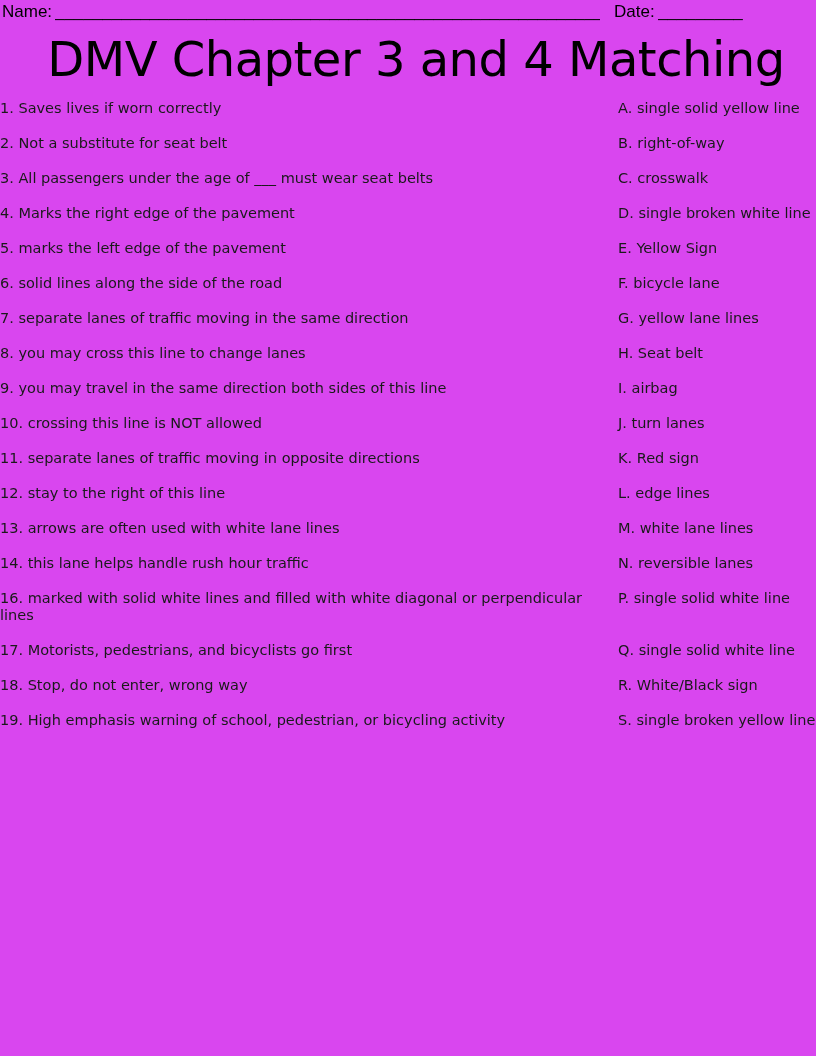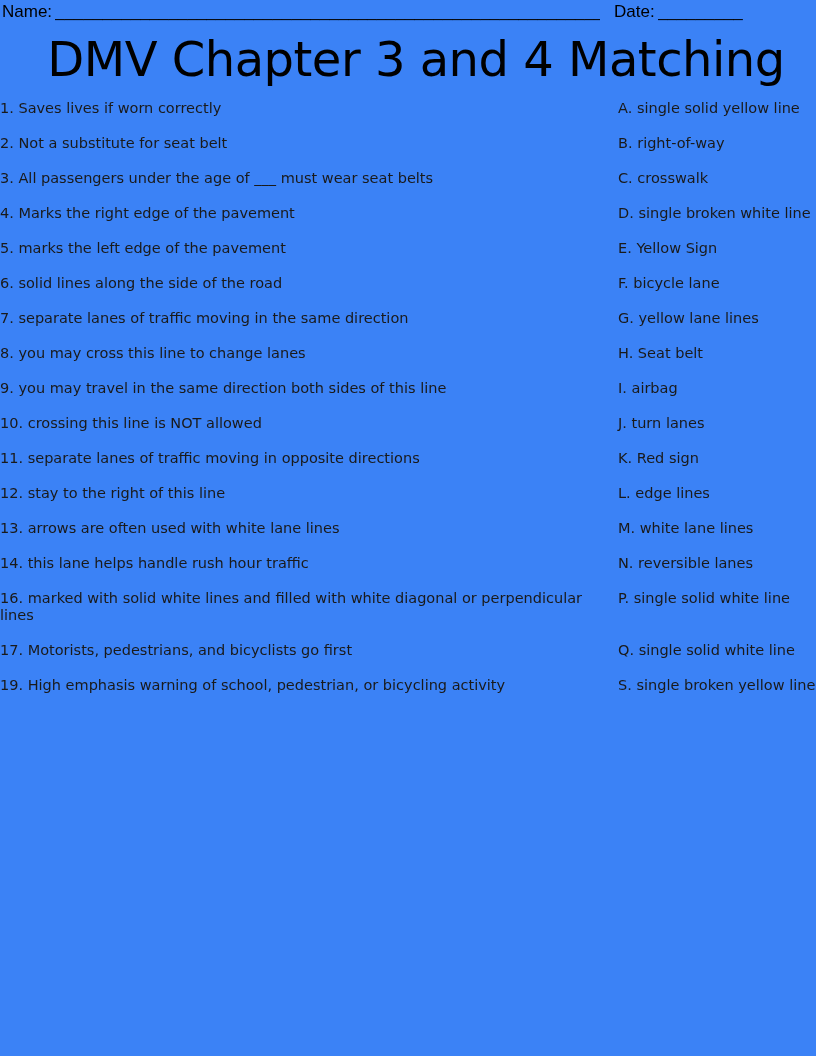--- a/index.html
+++ b/index.html
@@ -13,21 +13,21 @@
     font-family: "DejaVu Sans", sans-serif;
     color: #1a1a1a;
     overflow: hidden;
   }
   .page {
     width: 816px;
     height: 1056px;
     box-sizing: border-box;
     padding: 0;
     position: relative;
-    background: #3b82f6;
+    background: #d946ef;
   }
 
   
   .name-date-row {
     display: flex;
     align-items: baseline;
     font-family: "Liberation Sans", sans-serif;
     font-size: 17px;
     color: #000000;
     padding: 2px 2px 0 2px;
@@ -244,20 +244,28 @@
       <tr>
         <td class="col-prompt">
             <span class="prompt-text">17. Motorists, pedestrians, and bicyclists go first</span>
           </td>
         <td class="col-option">
             <span class="option-text">Q. single solid white line</span>
           </td>
       </tr>
       <tr>
         <td class="col-prompt">
+            <span class="prompt-text">18. Stop, do not enter, wrong way</span>
+          </td>
+        <td class="col-option">
+            <span class="option-text">R. White/Black sign</span>
+          </td>
+      </tr>
+      <tr>
+        <td class="col-prompt">
             <span class="prompt-text">19. High emphasis warning of school, pedestrian, or bicycling activity</span>
           </td>
         <td class="col-option">
             <span class="option-text">S. single broken yellow line</span>
           </td>
       </tr>
     </tbody>
   </table>
 
 </div>

